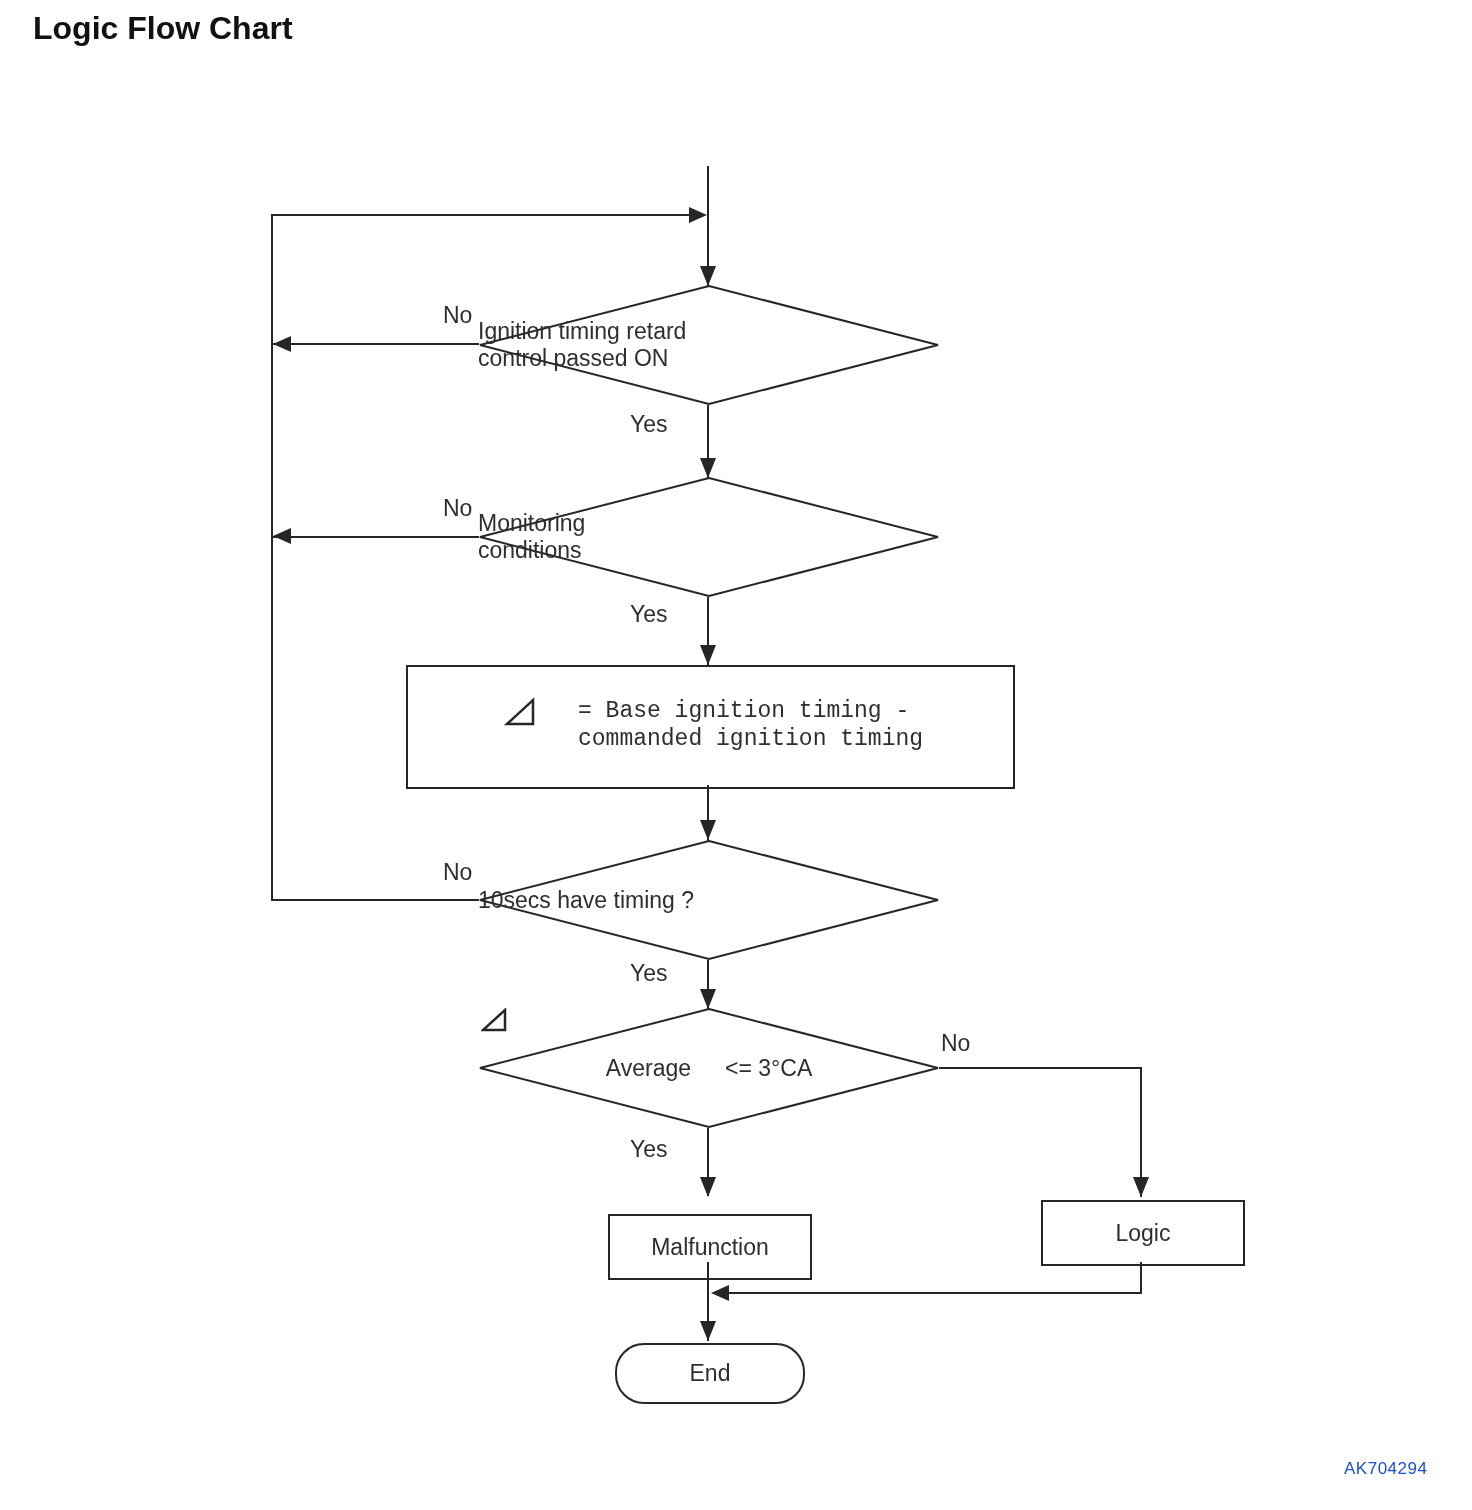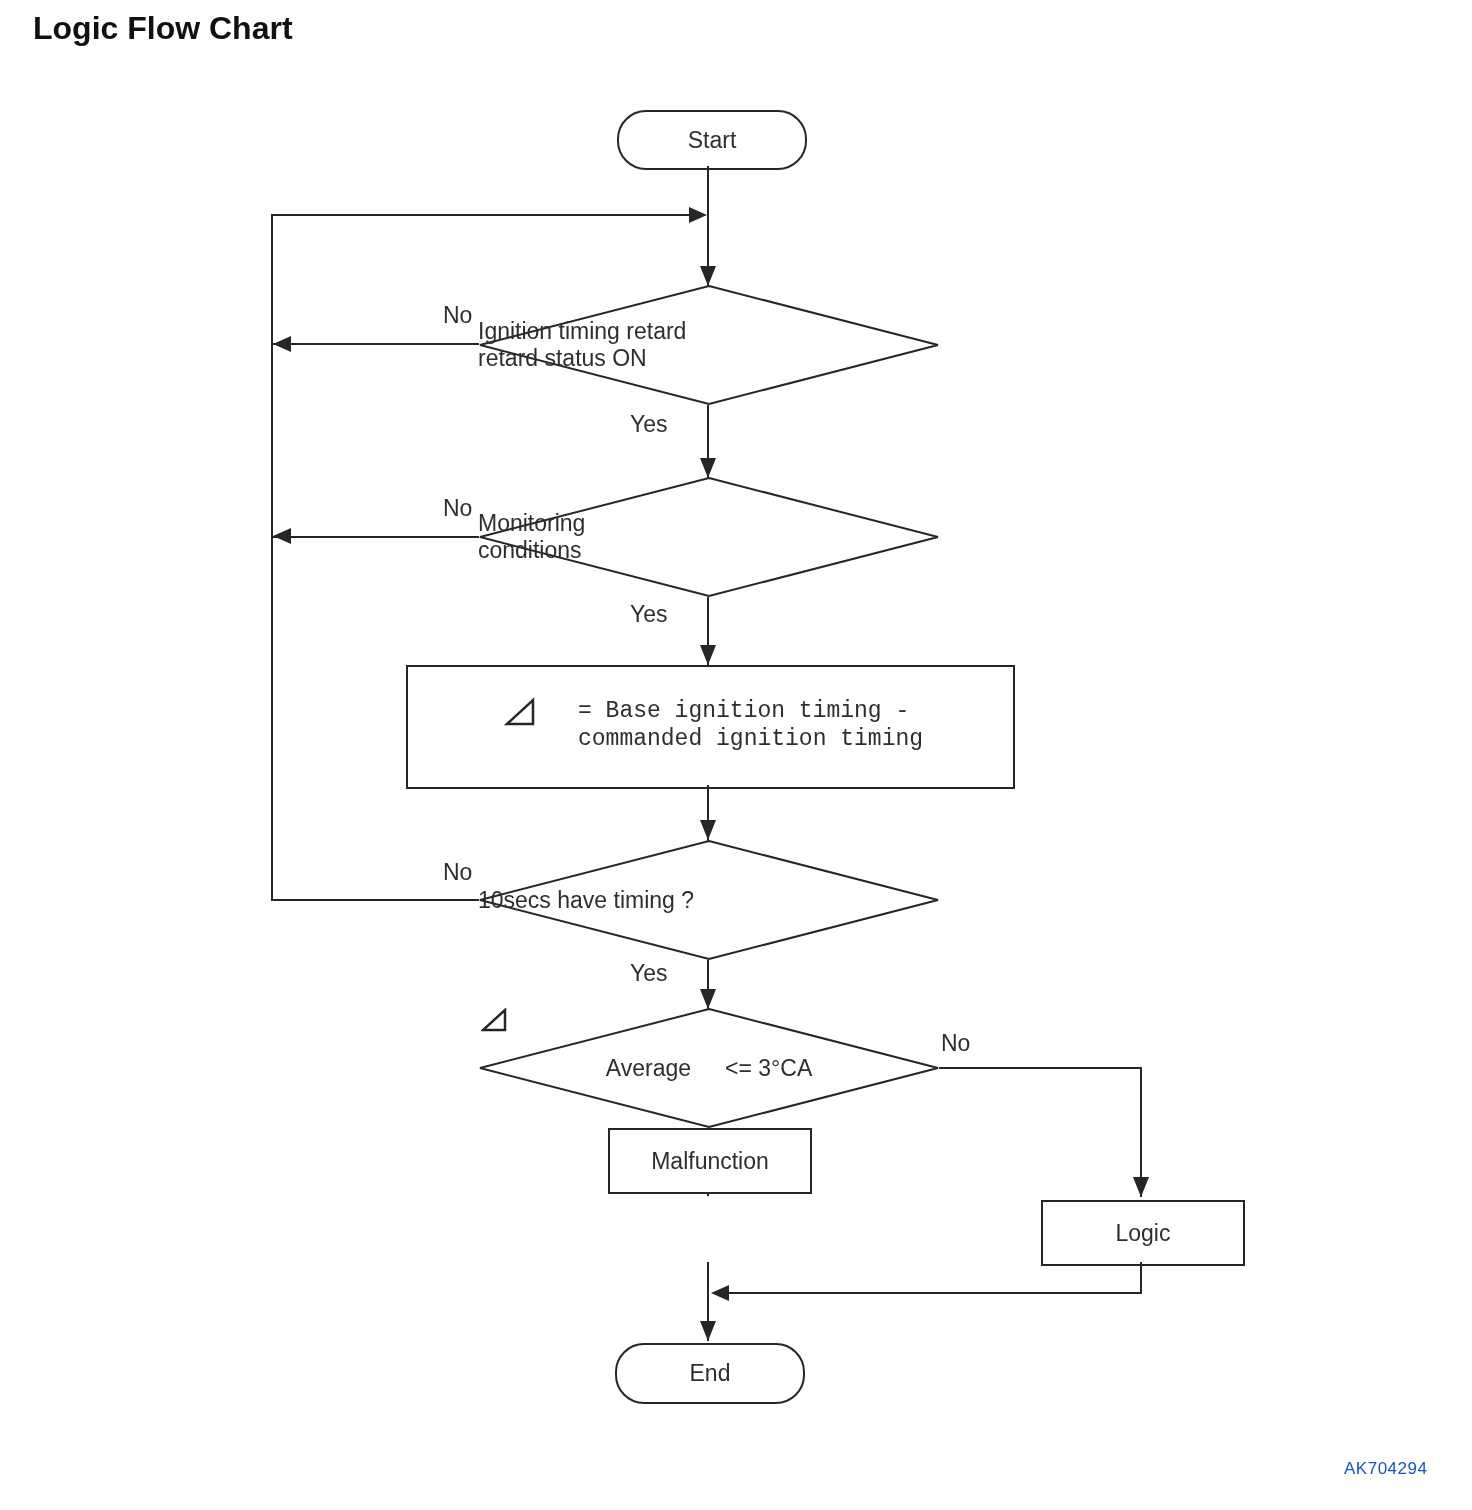--- a/index.html
+++ b/index.html
@@ -39,34 +39,31 @@
 <body>
 
 <div class="canvas">
 
   <div class="title">Logic Flow Chart</div>
 
   <div class="ln" style="left:271px;top:214px;width:430px;height:2px;"></div>
   <div class="ln" style="left:271px;top:214px;width:2px;height:687px;"></div>
   <div class="ah right" style="left:689px;top:207px;"></div>
 
-  <div class="stadium" style="left:617px;top:110px;width:186px;height:56px;">
-    <span>Start</span>
-  </div>
 
   <div class="ln" style="left:707px;top:166px;width:2px;height:120px;"></div>
   <div class="ah down" style="left:700px;top:266px;"></div>
 
   <div class="diamond" style="left:478px;top:285px;width:462px;height:120px;">
     <svg width="462" height="120" viewBox="0 0 462 120">
       <polygon points="231,1 460,60 231,119 2,60" fill="#ffffff" stroke="#262626" stroke-width="2"></polygon>
     </svg>
     <div class="dtext">
       <span>Ignition timing retard</span>
-      <span>retard status ON</span>
+      <span>control passed ON</span>
     </div>
   </div>
   <div class="ln" style="left:273px;top:343px;width:206px;height:2px;"></div>
   <div class="ah left" style="left:273px;top:336px;"></div>
   <span class="lbl" style="left:443px;top:302px;">No</span>
 
   <div class="ln" style="left:707px;top:405px;width:2px;height:73px;"></div>
   <div class="ah down" style="left:700px;top:458px;"></div>
   <span class="lbl" style="left:630px;top:411px;">Yes</span>
 
@@ -132,21 +129,21 @@
 
   <div class="ln" style="left:939px;top:1067px;width:203px;height:2px;"></div>
   <div class="ln" style="left:1140px;top:1067px;width:2px;height:130px;"></div>
   <div class="ah down" style="left:1133px;top:1177px;"></div>
   <span class="lbl" style="left:941px;top:1030px;">No</span>
 
   <div class="ln" style="left:707px;top:1128px;width:2px;height:68px;"></div>
   <div class="ah down" style="left:700px;top:1177px;"></div>
   <span class="lbl" style="left:630px;top:1136px;">Yes</span>
 
-  <div class="boxnode" style="left:608px;top:1128px;width:200px;height:62px;">
+  <div class="boxnode" style="left:608px;top:1214px;width:200px;height:62px;">
     <span>Malfunction</span>
   </div>
 
   <div class="boxnode" style="left:1041px;top:1200px;width:200px;height:62px;">
     <span>Logic</span>
   </div>
 
   <div class="ln" style="left:707px;top:1262px;width:2px;height:79px;"></div>
   <div class="ln" style="left:1140px;top:1262px;width:2px;height:32px;"></div>
   <div class="ln" style="left:722px;top:1292px;width:420px;height:2px;"></div>

